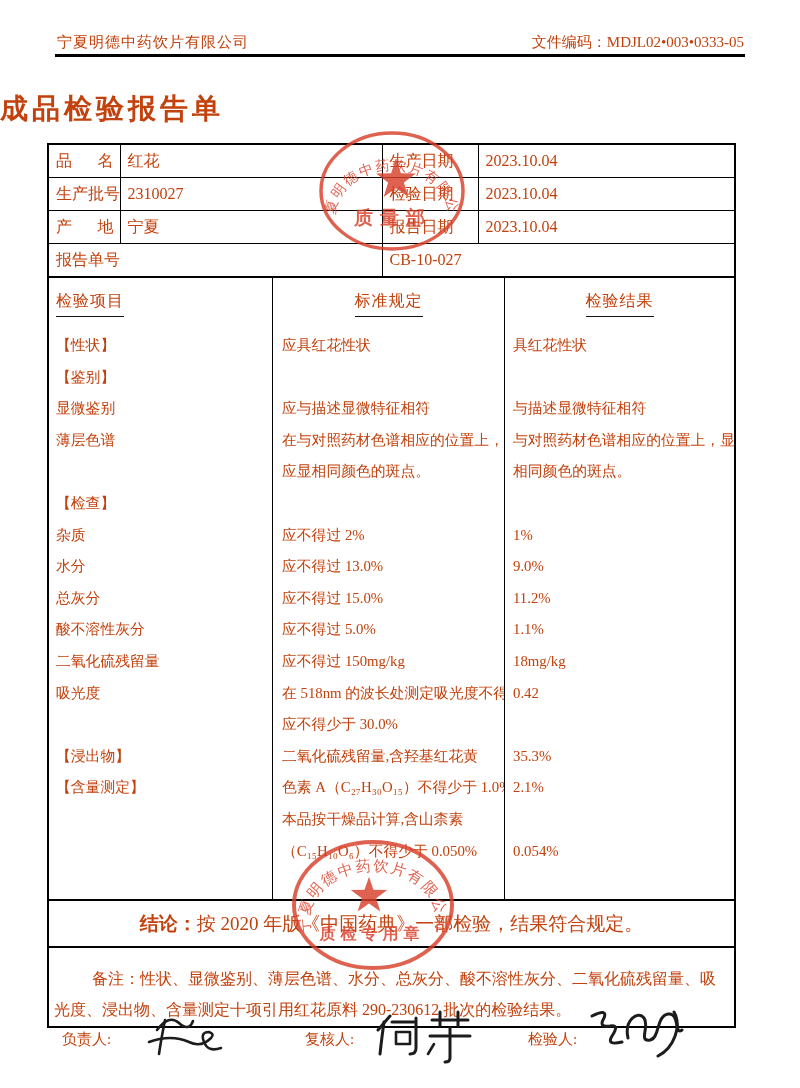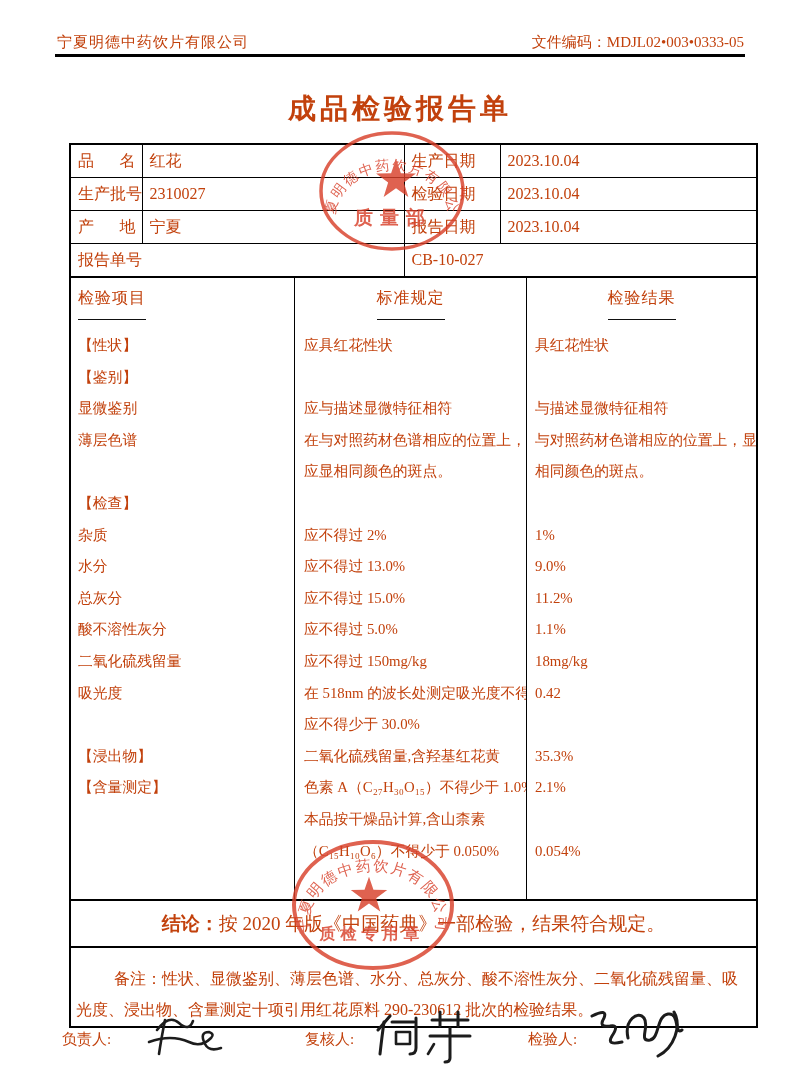--- a/index.html
+++ b/index.html
@@ -7,41 +7,41 @@
     position:relative;width:800px;height:1088px;margin:0 auto;
     background:#ffffff;color:#c2410c;
     font-family:"Liberation Serif","DejaVu Serif",serif;
     overflow:hidden;
   }
   
   .hd-company{position:absolute;left:57px;top:33px;font-size:15px;letter-spacing:1px;}
   .hd-code{position:absolute;right:56px;top:33px;font-size:15px;}
   .hd-rule{position:absolute;left:55px;top:54px;width:690px;height:3px;background:#000;}
   
-  .title{position:absolute;left:0;top:90px;width:100%;text-align:center;
+  .title{position:absolute;left:0;top:90px;width:100%;
          font-size:28px;font-weight:bold;letter-spacing:4px;}
   
-  .doc{position:absolute;left:69px;top:143px;width:685px;border:2px solid #000;}
+  .doc{position:absolute;left:47px;top:143px;width:685px;border:2px solid #000;}
   table.info{border-collapse:collapse;width:100%;table-layout:fixed;}
   table.info td{border:1.5px solid #000;height:32px;font-size:16px;padding:0 6px 0 7px;
                 white-space:nowrap;overflow:hidden;}
   table.info tr td:first-child{border-left:none;}
   table.info tr td:last-child{border-right:none;}
   table.info tr:first-child td{border-top:none;}
   td.jlabel{text-align:justify;text-align-last:justify;}
   
   .main{display:flex;border-top:1.5px solid #000;height:621px;}
   .mcol{overflow:hidden;}
   .mcol1{width:223px;}
   .mcol2{width:231px;border-left:1.5px solid #000;}
   .mcol3{flex:1;border-left:1.5px solid #000;}
   .mhead{height:52px;display:flex;align-items:center;font-size:16px;}
   .mcol1 .mhead{padding-left:7px;}
   .mcol2 .mhead,.mcol3 .mhead{justify-content:center;}
-  .mhead span{border-bottom:1px solid #111;padding-bottom:10px;letter-spacing:1px;}
+  .mhead span{border-bottom:1px solid #111;padding-bottom:4px;letter-spacing:1px;}
   .tline{height:31.6px;line-height:31.6px;font-size:14.8px;white-space:nowrap;}
   .mcol1 .tline{padding-left:7px;}
   .mcol2 .tline{padding-left:9px;}
   .mcol3 .tline{padding-left:8px;}
   
   .conclusion{border-top:2px solid #000;height:45px;line-height:45px;
               text-align:center;font-size:19px;white-space:nowrap;overflow:hidden;}
   .conclusion .clabel{font-weight:bold;}
   .remark{border-top:2px solid #000;height:63px;padding:15px 5px 0 5px;
           font-size:16px;overflow:hidden;}

